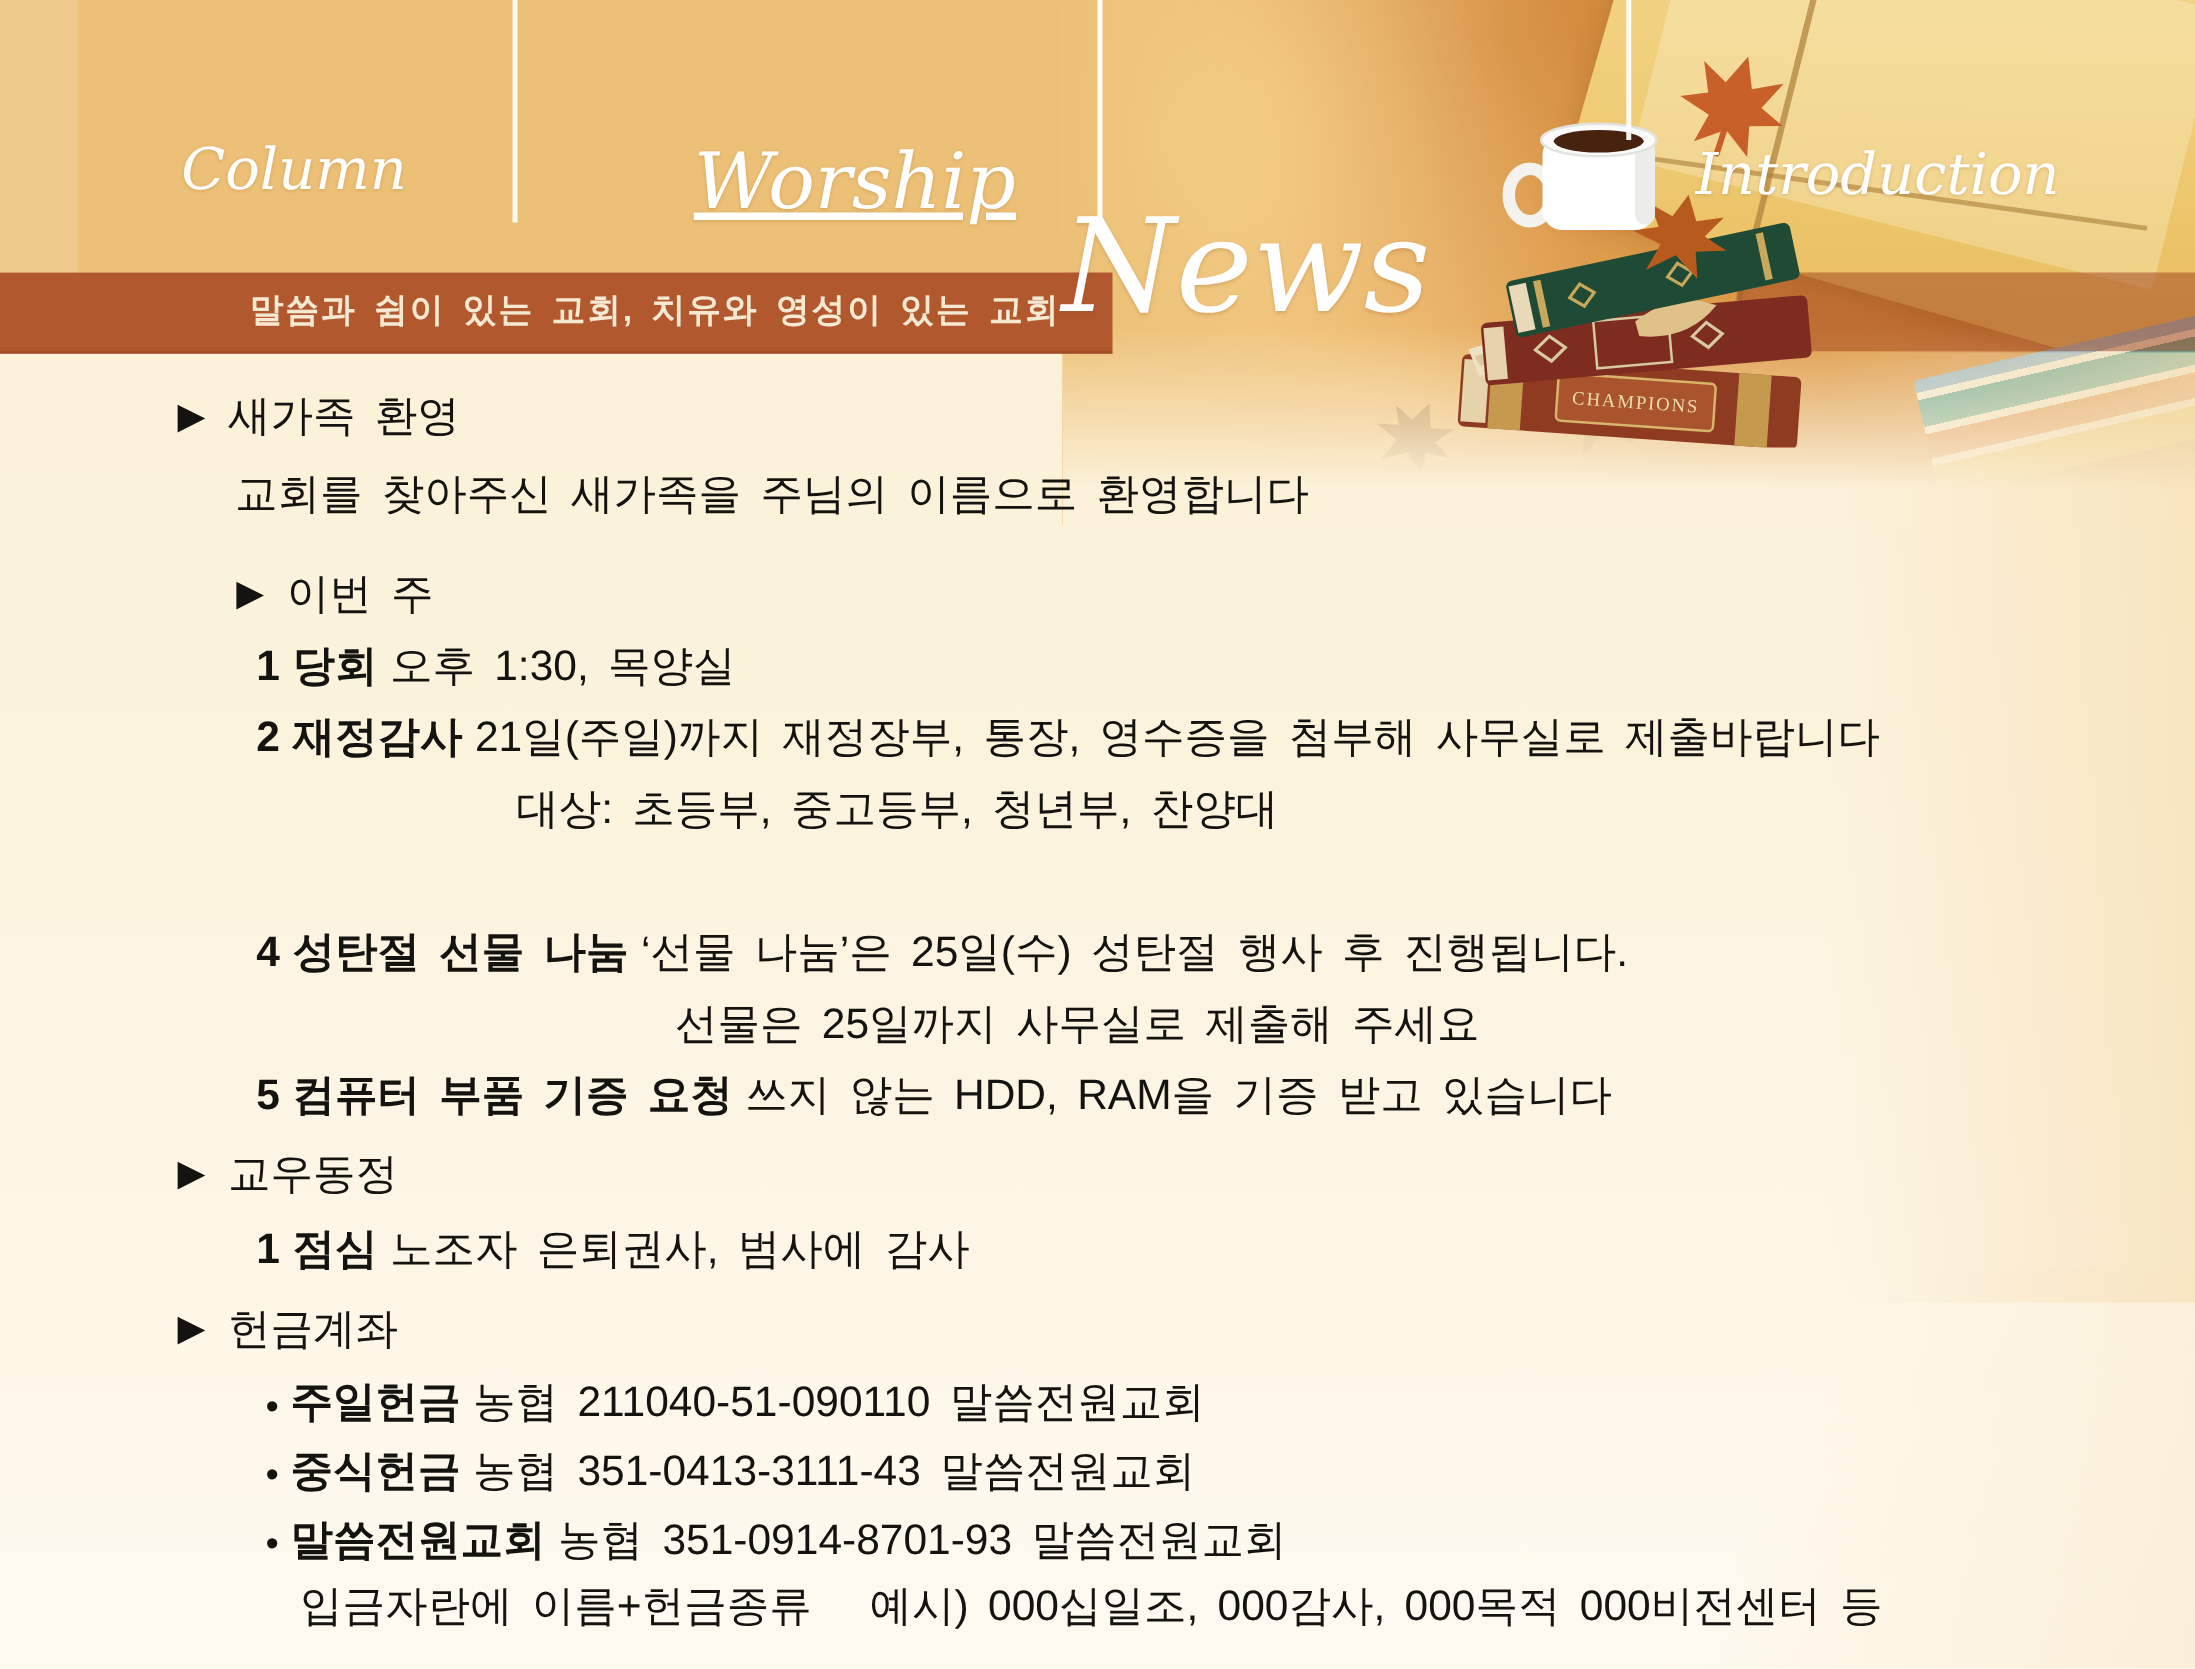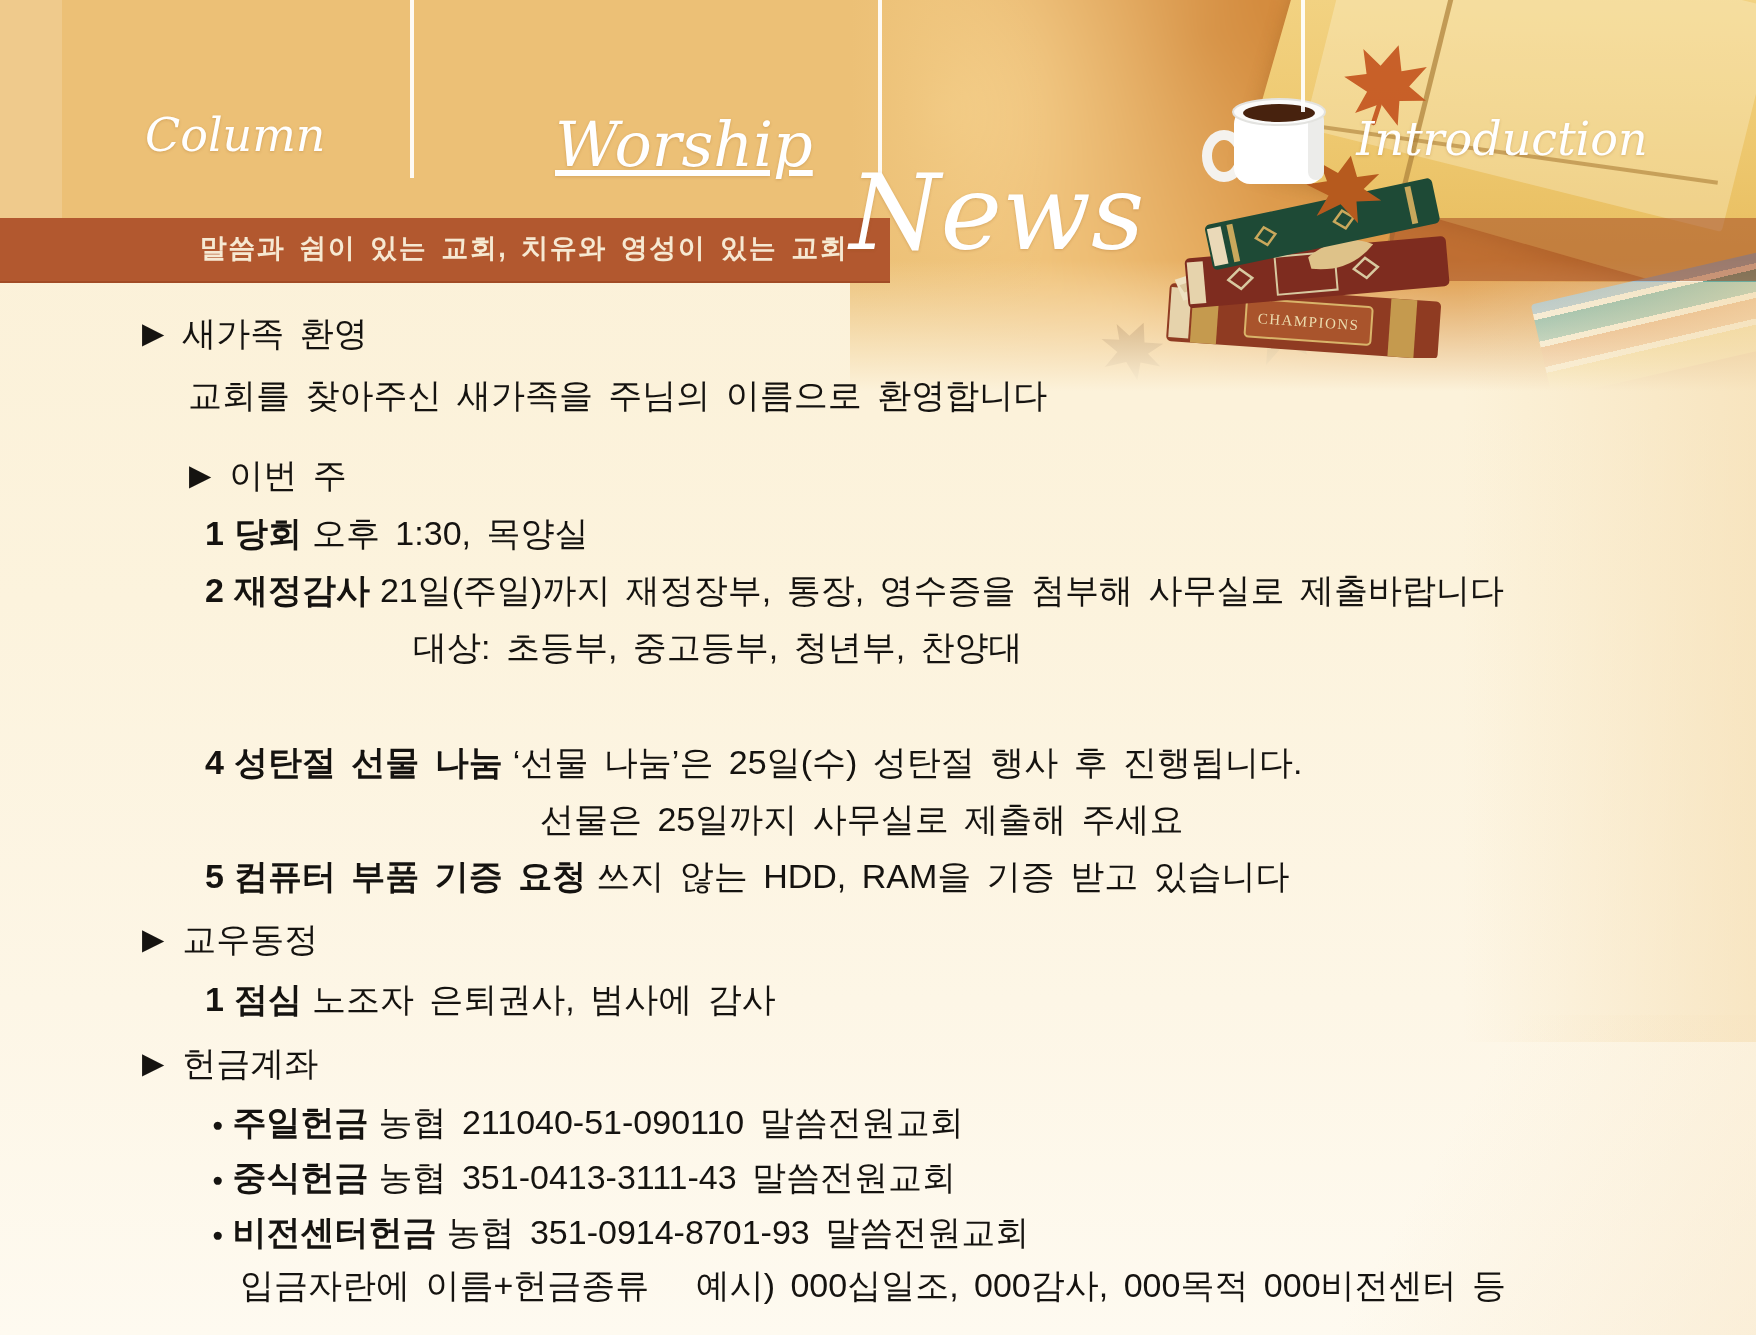--- a/index.html
+++ b/index.html
@@ -205,17 +205,17 @@
   <div class="line heading" style="top:1040px;left:142px;">
     <span class="arrow">▶</span><span>헌금계좌</span>
   </div>
   <div class="line" style="top:1099px;left:212px;">
     <span class="blt">●</span><span class="lbl">주일헌금</span><span>농협 211040-51-090110 말씀전원교회</span>
   </div>
   <div class="line" style="top:1154px;left:212px;">
     <span class="blt">●</span><span class="lbl">중식헌금</span><span>농협 351-0413-3111-43 말씀전원교회</span>
   </div>
   <div class="line" style="top:1209px;left:212px;">
-    <span class="blt">●</span><span class="lbl">비전센터헌금</span><span>농협 351-0914-8701-93 말씀전원교회</span>
+    <span class="blt">●</span><span class="lbl">말씀전원교회</span><span>농협 351-0914-8701-93 말씀전원교회</span>
   </div>
   <div class="line pre" style="top:1262px;left:240px;">입금자란에 이름+헌금종류   예시) 000십일조, 000감사, 000목적 000비전센터 등</div>
 
 </div>
 
 </body></html>

